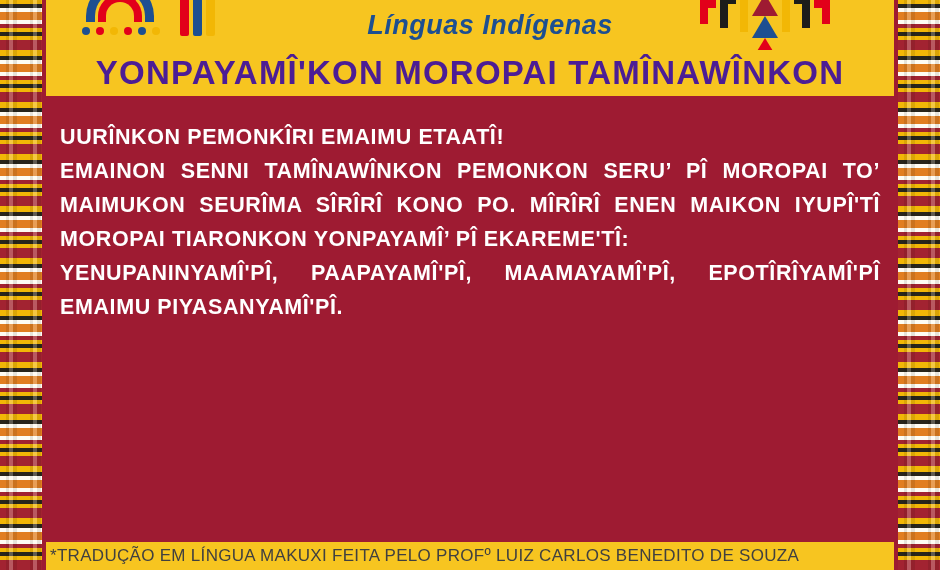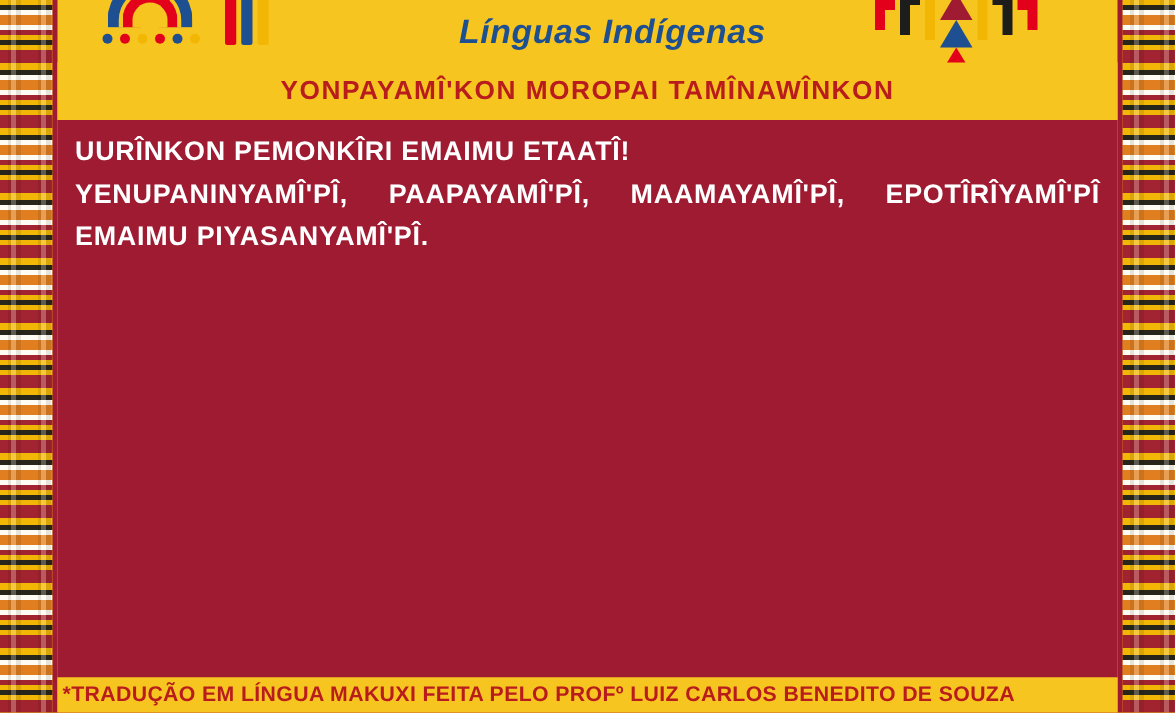--- a/index.html
+++ b/index.html
@@ -172,36 +172,36 @@
     right: 46px;
     height: 46px;
     display: flex;
     align-items: center;
     justify-content: center;
     background: #f7c520;
   }
   .banner-title {
     font-family: "Liberation Sans", sans-serif;
     font-weight: bold;
-    font-size: 21px;
-    color: #b91c1c;
+    font-size: 33px;
+    color: #4c1d95;
     letter-spacing: 1.2px;
     text-align: left;
     white-space: nowrap;
   }
 
   
   .body-panel {
     position: absolute;
     top: 96px;
     left: 46px;
     right: 46px;
     bottom: 28px;
     background: #9e1b32;
-    padding: 8px 14px 4px 14px;
+    padding: 24px 14px 4px 14px;
     box-sizing: border-box;
     overflow: hidden;
   }
   .body-panel p {
     margin: 0 0 0 0;
     color: #ffffff;
     font-family: "Liberation Sans", sans-serif;
     font-weight: bold;
     font-size: 21.5px;
     line-height: 34px;
@@ -221,23 +221,23 @@
     background: #f7c520;
     display: flex;
     align-items: flex-start;
     justify-content: flex-start;
     padding-left: 4px;
     box-sizing: border-box;
     overflow: hidden;
   }
   .footer-text {
     font-family: "Liberation Sans", sans-serif;
-    font-weight: bold;
+    font-weight: normal;
     font-size: 17px;
-    color: #b91c1c;
+    color: #404040;
     letter-spacing: 0.3px;
     white-space: nowrap;
     margin-top: 4px;
   }
 </style>
 </head>
 <body>
 
 <div class="poster">
 
@@ -285,20 +285,21 @@
       </svg>
     </div>
   </div>
 
   <div class="banner">
     <div class="banner-title">YONPAYAMÎ'KON MOROPAI TAMÎNAWÎNKON</div>
   </div>
 
   <div class="body-panel">
     <p class="nojust">UURÎNKON PEMONKÎRI EMAIMU ETAATÎ!</p>
+    <p>EMAINON SENNI TAMÎNAWÎNKON PEMONKON SERU’ PÎ MOROPAI TO’ MAIMUKON SEURÎMA SÎRÎRÎ KONO PO. MÎRÎRÎ ENEN MAIKON IYUPÎ'TÎ MOROPAI TIARONKON YONPAYAMÎ’ PÎ EKAREME'TÎ:</p>
     <p>YENUPANINYAMÎ'PÎ, PAAPAYAMÎ'PÎ, MAAMAYAMÎ'PÎ, EPOTÎRÎYAMÎ'PÎ EMAIMU PIYASANYAMÎ'PÎ.</p>
   </div>
 
   <div class="footer">
     <div class="footer-text">*TRADUÇÃO EM LÍNGUA MAKUXI FEITA PELO PROFº LUIZ CARLOS BENEDITO DE SOUZA</div>
   </div>
 
 </div>
 
 </body></html>

